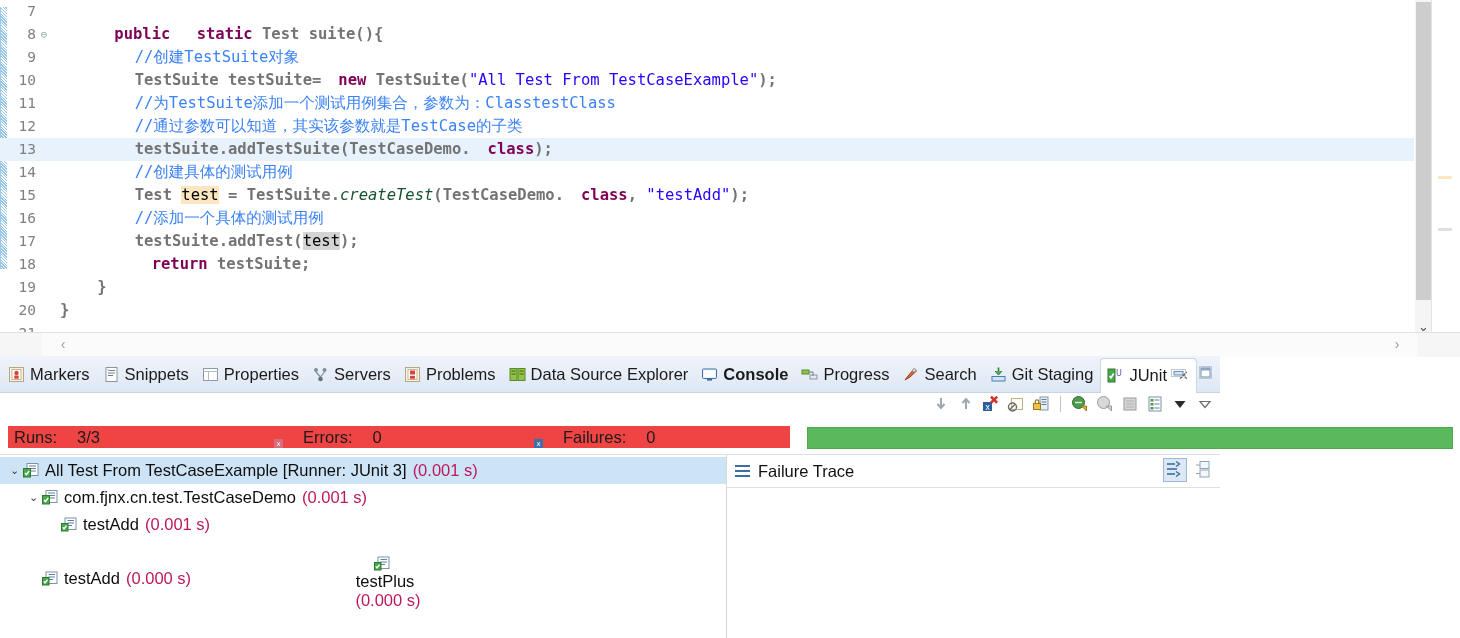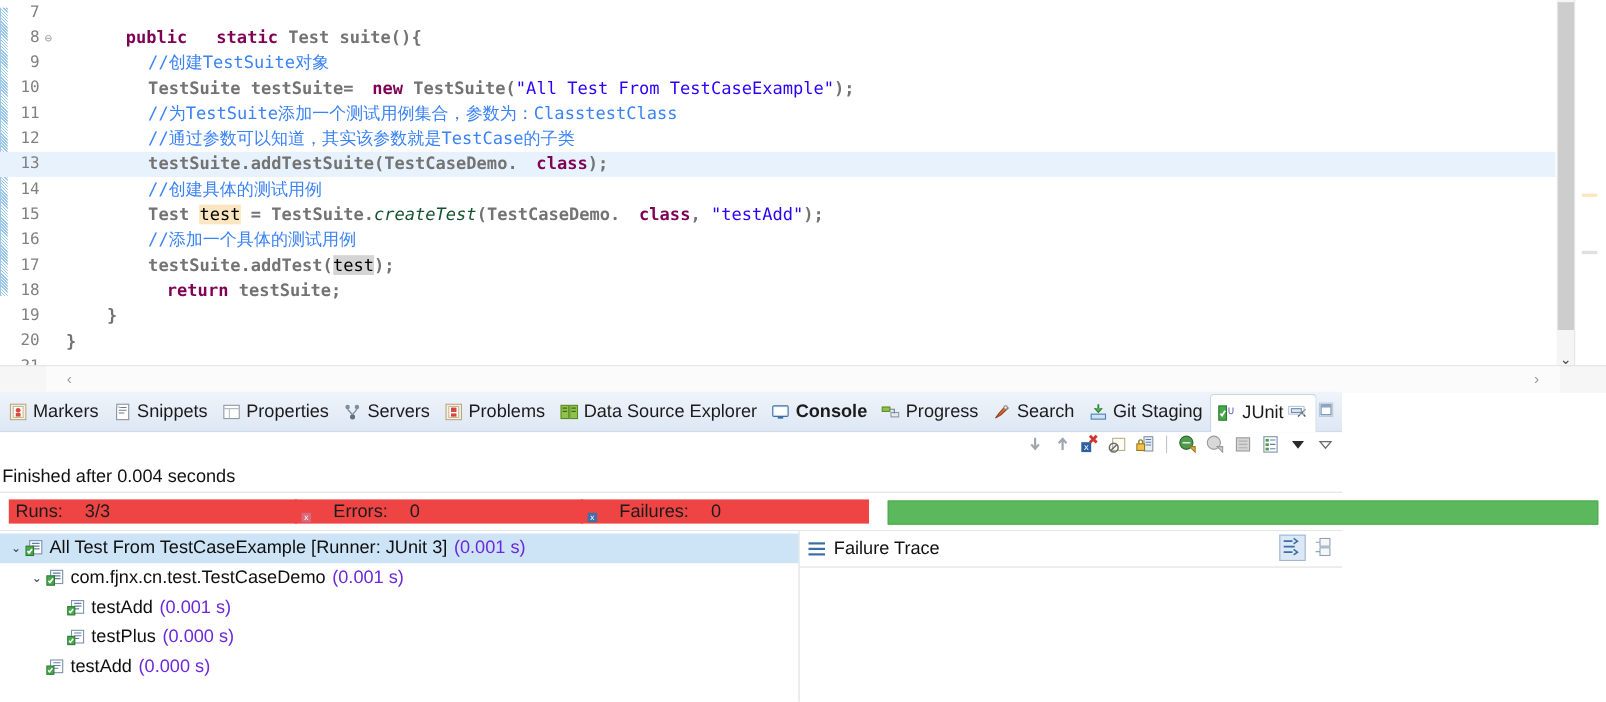--- a/index.html
+++ b/index.html
@@ -178,21 +178,21 @@
     display: flex; align-items: center; height: 27px;
     font-size: 16.5px; color: #111; white-space: nowrap;
   }
   .trow.sel { background: #cde4f7; }
   .trow .twist {
     width: 17px; flex: 0 0 17px; text-align: center;
     color: #3b3b3b; font-size: 11px;
   }
   .jicon { width: 17px; height: 17px; position: relative; flex: 0 0 17px; margin-right: 5px;}
   .tlabel { color: #0f0f0f; }
-  .ttime { color: #6d28d9; margin-left: 6px; }
+  .ttime { color: #be185d; margin-left: 6px; }
 
   .trace {
     flex: 1 1 auto; position: relative; background: #ffffff;
   }
   .trace-head {
     height: 32px; display: flex; align-items: center; gap: 8px;
     padding-left: 8px; font-size: 16.5px; color: #111;
     border-bottom: 1px solid #dfdfdf; position: relative;
   }
   .hamburger { width: 15px; height: 12px; position: relative; }
@@ -439,23 +439,20 @@
           </svg>
         </div>
         <div class="jt">
           <svg width="18" height="18" viewBox="0 0 18 18">
             <path d="M4 6.5 L14 6.5 L9 12.5 Z" fill="none" stroke="#6b6b6b" stroke-width="1.2"></path>
           </svg>
         </div>
       </div>
     </div>
 
-    <div class="finished">
-      <span>Finished after 0.004 seconds</span>
-    </div>
 
     <div class="counters" id="counters">
       <div class="progressbar" style="background: rgb(92, 184, 92);"></div>
     <div class="counter" style="position: absolute; left: 8px; width: 250px; top: 6px;">
           <span class="lbl">Runs:</span>
           <span class="val">3/3</span>
         </div>
         <div class="counter" style="position: absolute; left: 268px; width: 250px; top: 6px;">
           <span class="cbox"><svg width="9" height="9">
               <rect width="9" height="9" fill="#d86a7a"></rect>
@@ -508,21 +505,21 @@
                 <rect x="4" y="2" width="11" height="11.5" fill="#ffffff" stroke="#7d92ab"></rect>
                 <line x1="6.5" y1="4.5" x2="13" y2="4.5" stroke="#5e7fa6"></line>
                 <line x1="6.5" y1="7" x2="13" y2="7" stroke="#5e7fa6"></line>
                 <line x1="6.5" y1="9.5" x2="11" y2="9.5" stroke="#5e7fa6"></line>
                 <rect x="0.5" y="7.5" width="6.5" height="7.5" fill="#49a84b" stroke="#2c7a2e"></rect>
                 <path d="M1.8 11.4 L3 12.8 L5.6 9.6" fill="none" stroke="#ffffff" stroke-width="1.4"></path>
               </svg></span>
             <span class="tlabel">testAdd</span>
             <span class="ttime">(0.001 s)</span>
           </div>
-          <div class="trow" style="padding-left: 44px;">
+          <div class="trow" style="padding-left: 44px; flex-direction: column;">
             <span class="twist"></span>
             <span class="jicon"><svg width="17" height="17" viewBox="0 0 17 17">
                 <rect x="4" y="2" width="11" height="11.5" fill="#ffffff" stroke="#7d92ab"></rect>
                 <line x1="6.5" y1="4.5" x2="13" y2="4.5" stroke="#5e7fa6"></line>
                 <line x1="6.5" y1="7" x2="13" y2="7" stroke="#5e7fa6"></line>
                 <line x1="6.5" y1="9.5" x2="11" y2="9.5" stroke="#5e7fa6"></line>
                 <rect x="0.5" y="7.5" width="6.5" height="7.5" fill="#49a84b" stroke="#2c7a2e"></rect>
                 <path d="M1.8 11.4 L3 12.8 L5.6 9.6" fill="none" stroke="#ffffff" stroke-width="1.4"></path>
               </svg></span>
             <span class="tlabel">testPlus</span>

